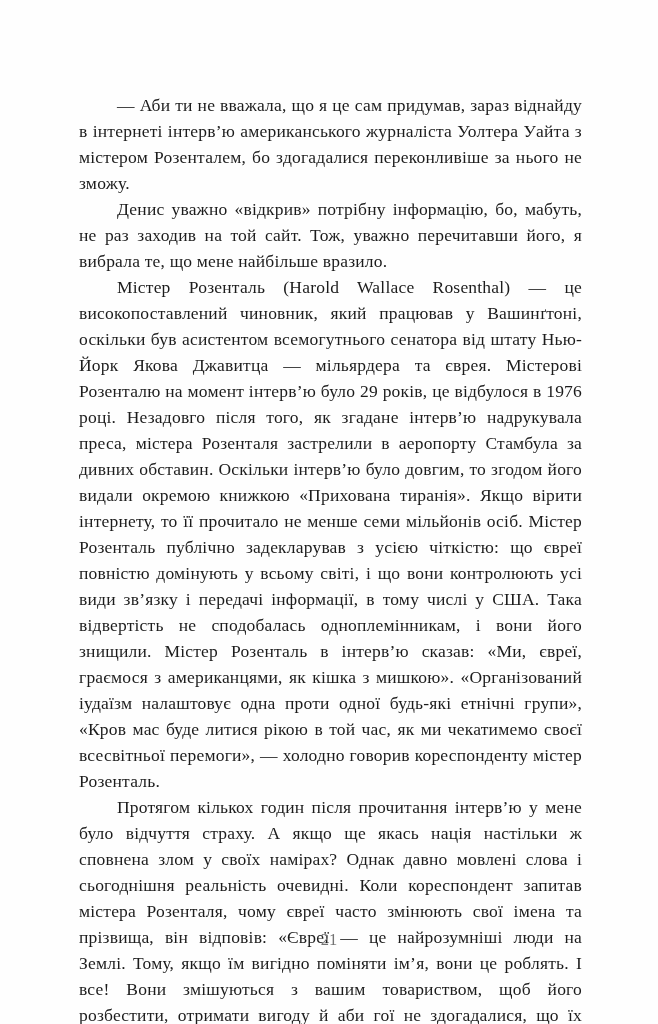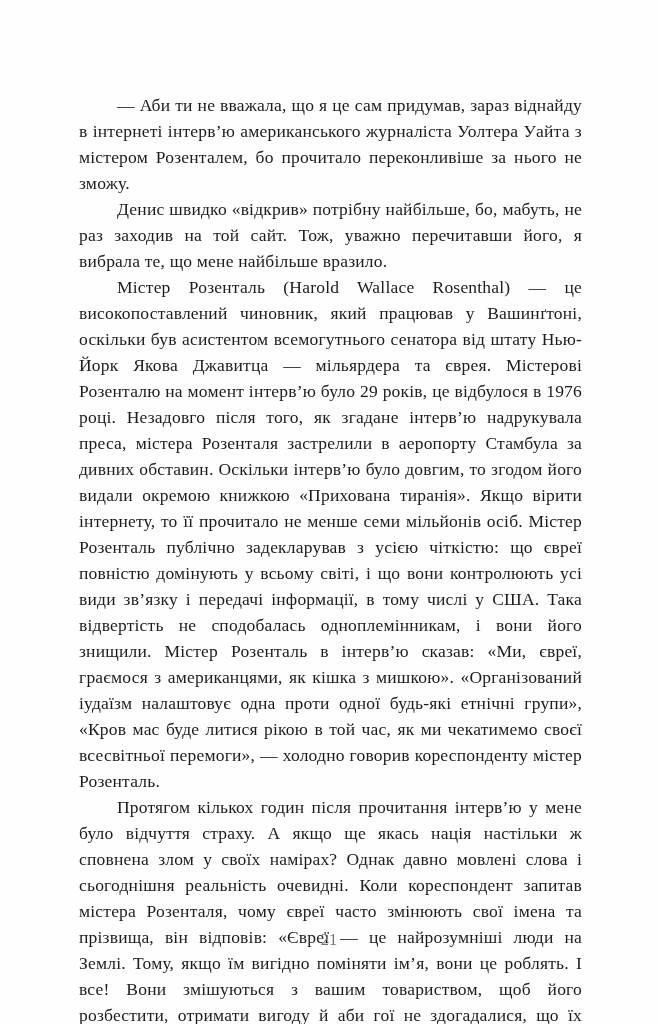--- a/index.html
+++ b/index.html
@@ -42,19 +42,19 @@
     text-align: center;
     font-size: 16.5px;
     color: #737373;
   }
 </style>
 </head>
 <body>
 
 <div class="book-page">
   <div class="text-block">
-    <p>— Аби ти не вважала, що я це сам придумав, зараз віднайду в інтернеті інтерв’ю американського журналіста Уолтера Уайта з містером Розенталем, бо прочитало переконливіше за нього не зможу.</p>
-    <p>Денис швидко «відкрив» потрібну найбільше, бо, мабуть, не раз заходив на той сайт. Тож, уважно перечитавши його, я вибрала те, що мене найбільше вразило.</p>
+    <p>— Аби ти не вважала, що я це сам придумав, зараз віднайду в інтернеті інтерв’ю американського журналіста Уолтера Уайта з містером Розенталем, бо здогадалися переконливіше за нього не зможу.</p>
+    <p>Денис уважно «відкрив» потрібну інформацію, бо, мабуть, не раз заходив на той сайт. Тож, уважно перечитавши його, я вибрала те, що мене найбільше вразило.</p>
     <p>Містер Розенталь (Harold Wallace Rosenthal) — це високопоставлений чиновник, який працював у Вашинґтоні, оскільки був асистентом всемогутнього сенатора від штату Нью-Йорк Якова Джавитца — мільярдера та єврея. Містерові Розенталю на момент інтерв’ю було 29 років, це відбулося в 1976 році. Незадовго після того, як згадане інтерв’ю надрукувала преса, містера Розенталя застрелили в аеропорту Стамбула за дивних обставин. Оскільки інтерв’ю було довгим, то згодом його видали окремою книжкою «Прихована тиранія». Якщо вірити інтернету, то її прочитало не менше семи мільйонів осіб. Містер Розенталь публічно задекларував з усією чіткістю: що євреї повністю домінують у всьому світі, і що вони контролюють усі види зв’язку і передачі інформації, в тому числі у США. Така відвертість не сподобалась одноплемінникам, і вони його знищили. Містер Розенталь в інтерв’ю сказав: «Ми, євреї, граємося з американцями, як кішка з мишкою». «Організований іудаїзм налаштовує одна проти одної будь-які етнічні групи», «Кров мас буде литися рікою в той час, як ми чекатимемо своєї всесвітньої перемоги», — холодно говорив кореспонденту містер Розенталь.</p>
     <p>Протягом кількох годин після прочитання інтерв’ю у мене було відчуття страху. А якщо ще якась нація настільки ж сповнена злом у своїх намірах? Однак давно мовлені слова і сьогоднішня реальність очевидні. Коли кореспондент запитав містера Розенталя, чому євреї часто змінюють свої імена та прізвища, він відповів: «Євреї — це найрозумніші люди на Землі. Тому, якщо їм вигідно поміняти ім’я, вони це роблять. І все! Вони змішуються з вашим товариством, щоб його розбестити, отримати вигоду й аби гої не здогадалися, що їх використали. Більшість</p>
   </div>
   <div class="page-number">21</div>
 </div>
 
 </body></html>

